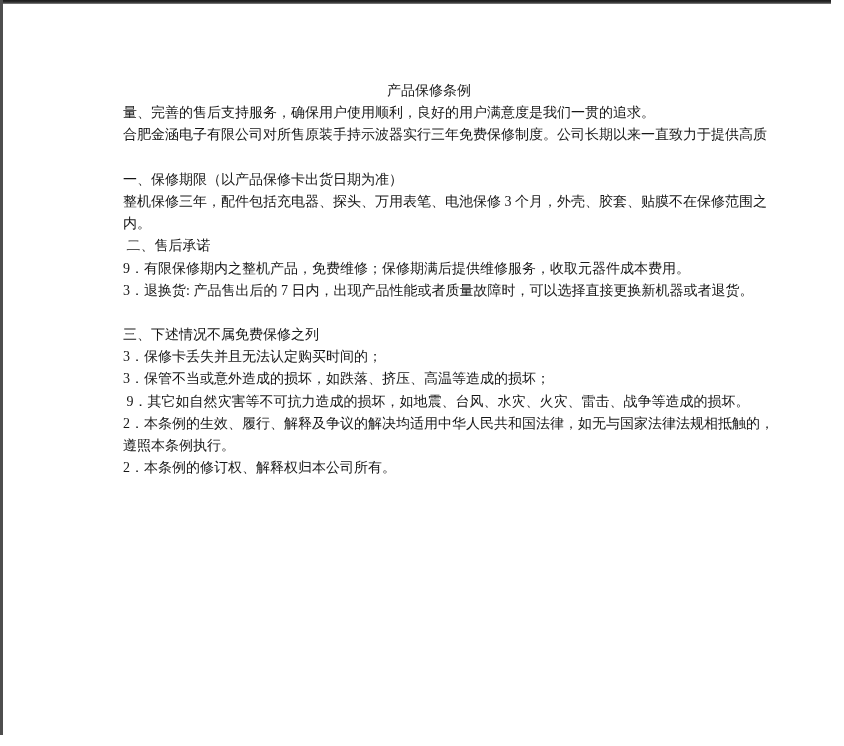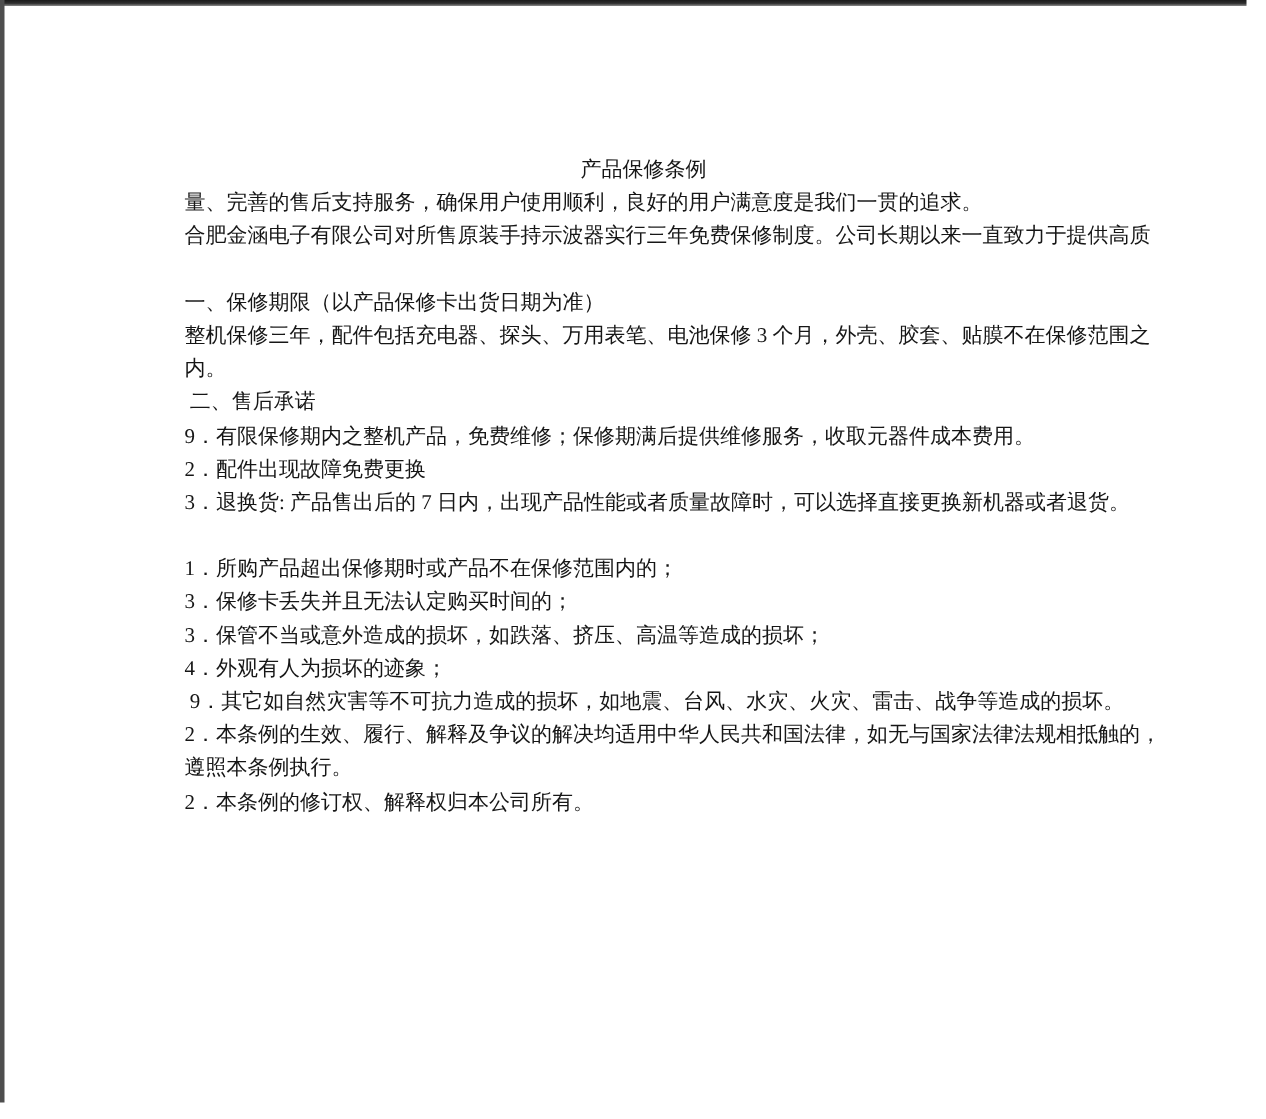--- a/index.html
+++ b/index.html
@@ -31,21 +31,21 @@
     position: absolute;
     top: 0;
     left: 0;
     width: 3px;
     height: 735px;
     background: var(--border-left, #4e4e4e);
   }
   .document-body {
     position: absolute;
     left: 123px;
-    top: 103px;
+    top: 80px;
     width: 612px;
     color: var(--text, #161616);
     font-size: 14px;
     line-height: 22.2px;
   }
   .line {
     white-space: pre;
     height: 22.2px;
   }
   .line.title {
@@ -61,25 +61,23 @@
   <div class="document-body">
       <div class="line title">产品保修条例</div>
       <div class="line">量、完善的售后支持服务，确保用户使用顺利，良好的用户满意度是我们一贯的追求。</div>
       <div class="line">合肥金涵电子有限公司对所售原装手持示波器实行三年免费保修制度。公司长期以来一直致力于提供高质</div>
       <div class="line"> </div>
       <div class="line">一、保修期限（以产品保修卡出货日期为准）</div>
       <div class="line">整机保修三年，配件包括充电器、探头、万用表笔、电池保修 3 个月，外壳、胶套、贴膜不在保修范围之</div>
       <div class="line">内。</div>
       <div class="line"> 二、售后承诺</div>
       <div class="line">9．有限保修期内之整机产品，免费维修；保修期满后提供维修服务，收取元器件成本费用。</div>
-      <div class="line">2．配件出现故障免费更换</div>
       <div class="line">3．退换货: 产品售出后的 7 日内，出现产品性能或者质量故障时，可以选择直接更换新机器或者退货。</div>
       <div class="line"> </div>
-      <div class="line">1．所购产品超出保修期时或产品不在保修范围内的；</div>
+      <div class="line">三、下述情况不属免费保修之列</div>
       <div class="line">3．保修卡丢失并且无法认定购买时间的；</div>
       <div class="line">3．保管不当或意外造成的损坏，如跌落、挤压、高温等造成的损坏；</div>
-      <div class="line">4．外观有人为损坏的迹象；</div>
       <div class="line"> 9．其它如自然灾害等不可抗力造成的损坏，如地震、台风、水灾、火灾、雷击、战争等造成的损坏。</div>
       <div class="line">2．本条例的生效、履行、解释及争议的解决均适用中华人民共和国法律，如无与国家法律法规相抵触的，</div>
       <div class="line">遵照本条例执行。</div>
       <div class="line">2．本条例的修订权、解释权归本公司所有。</div>
     </div>
 </div>
 
 </body></html>

